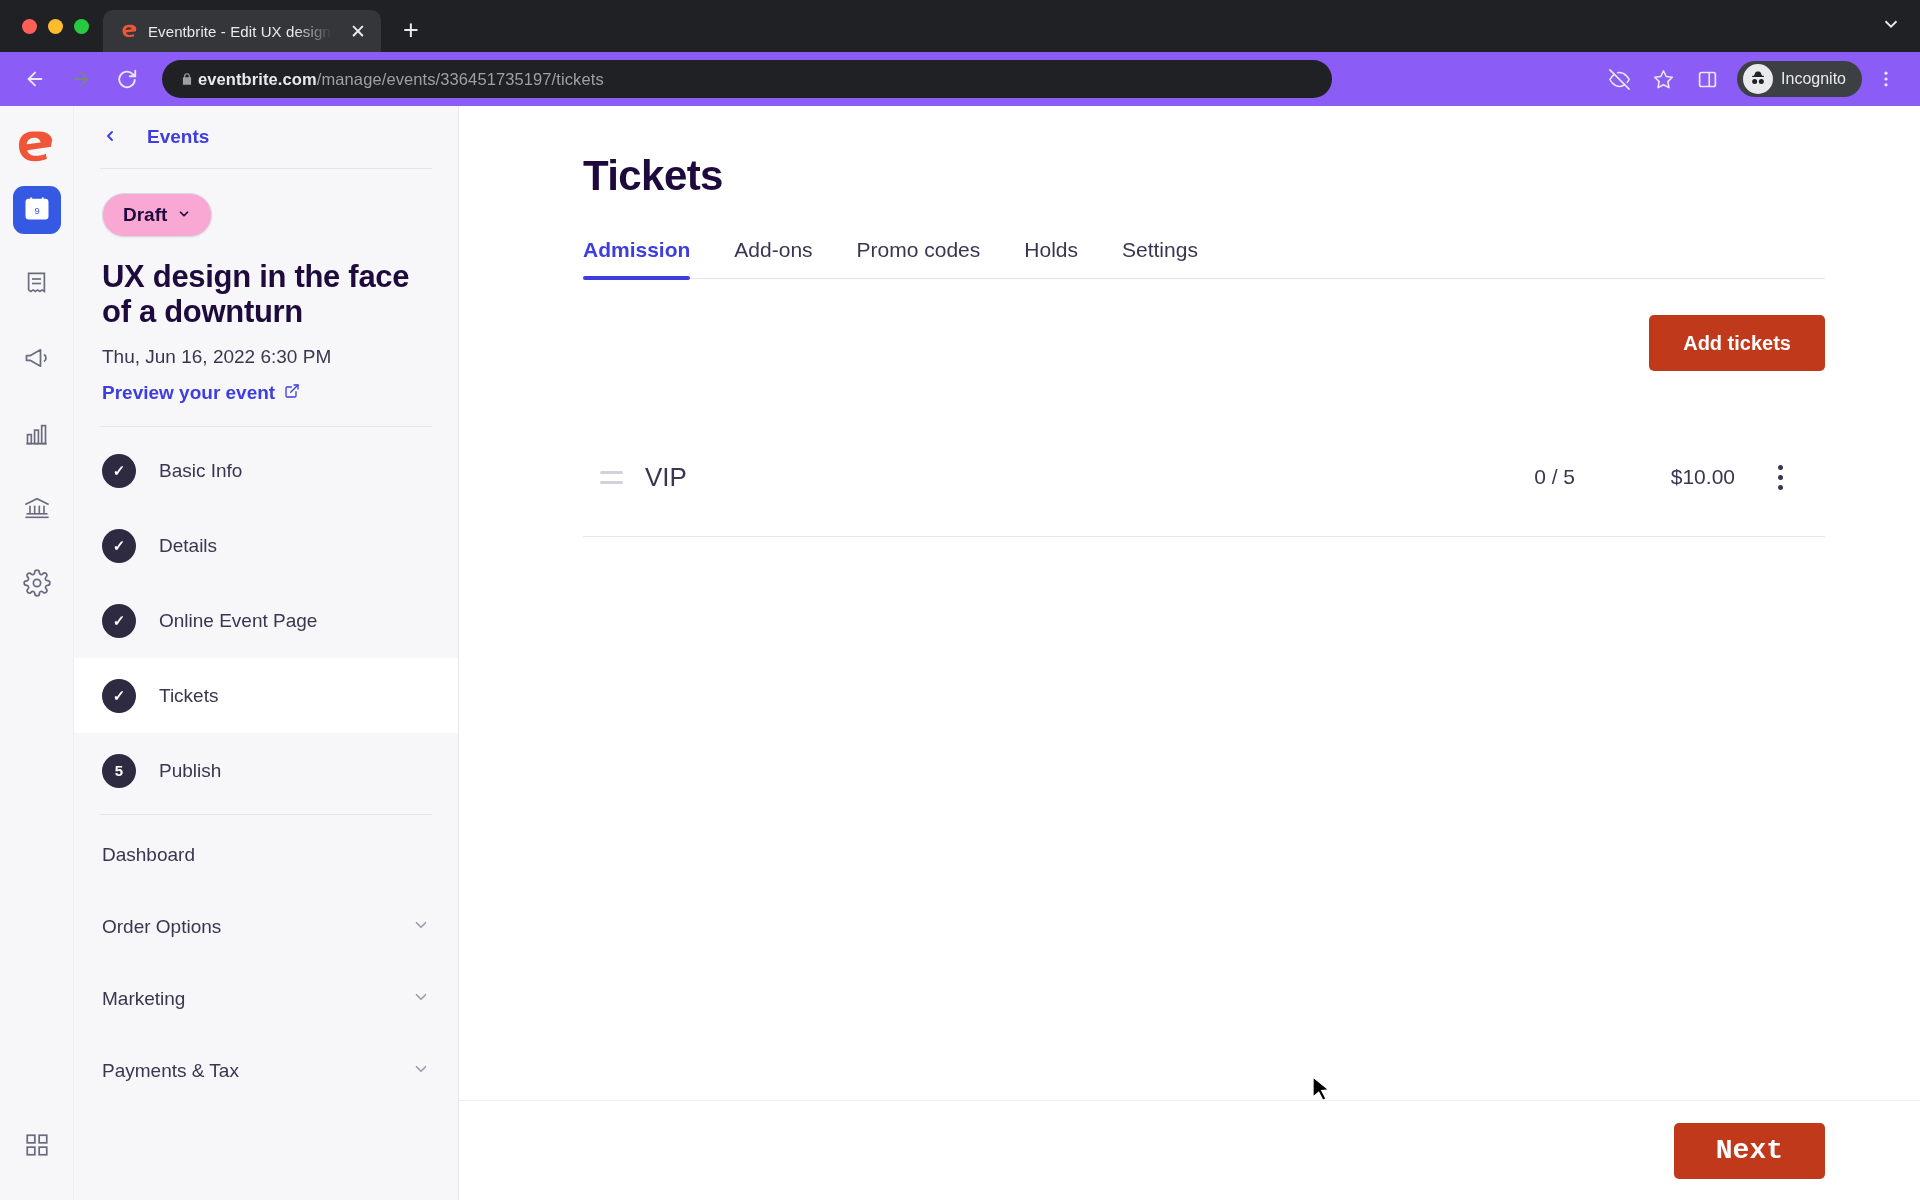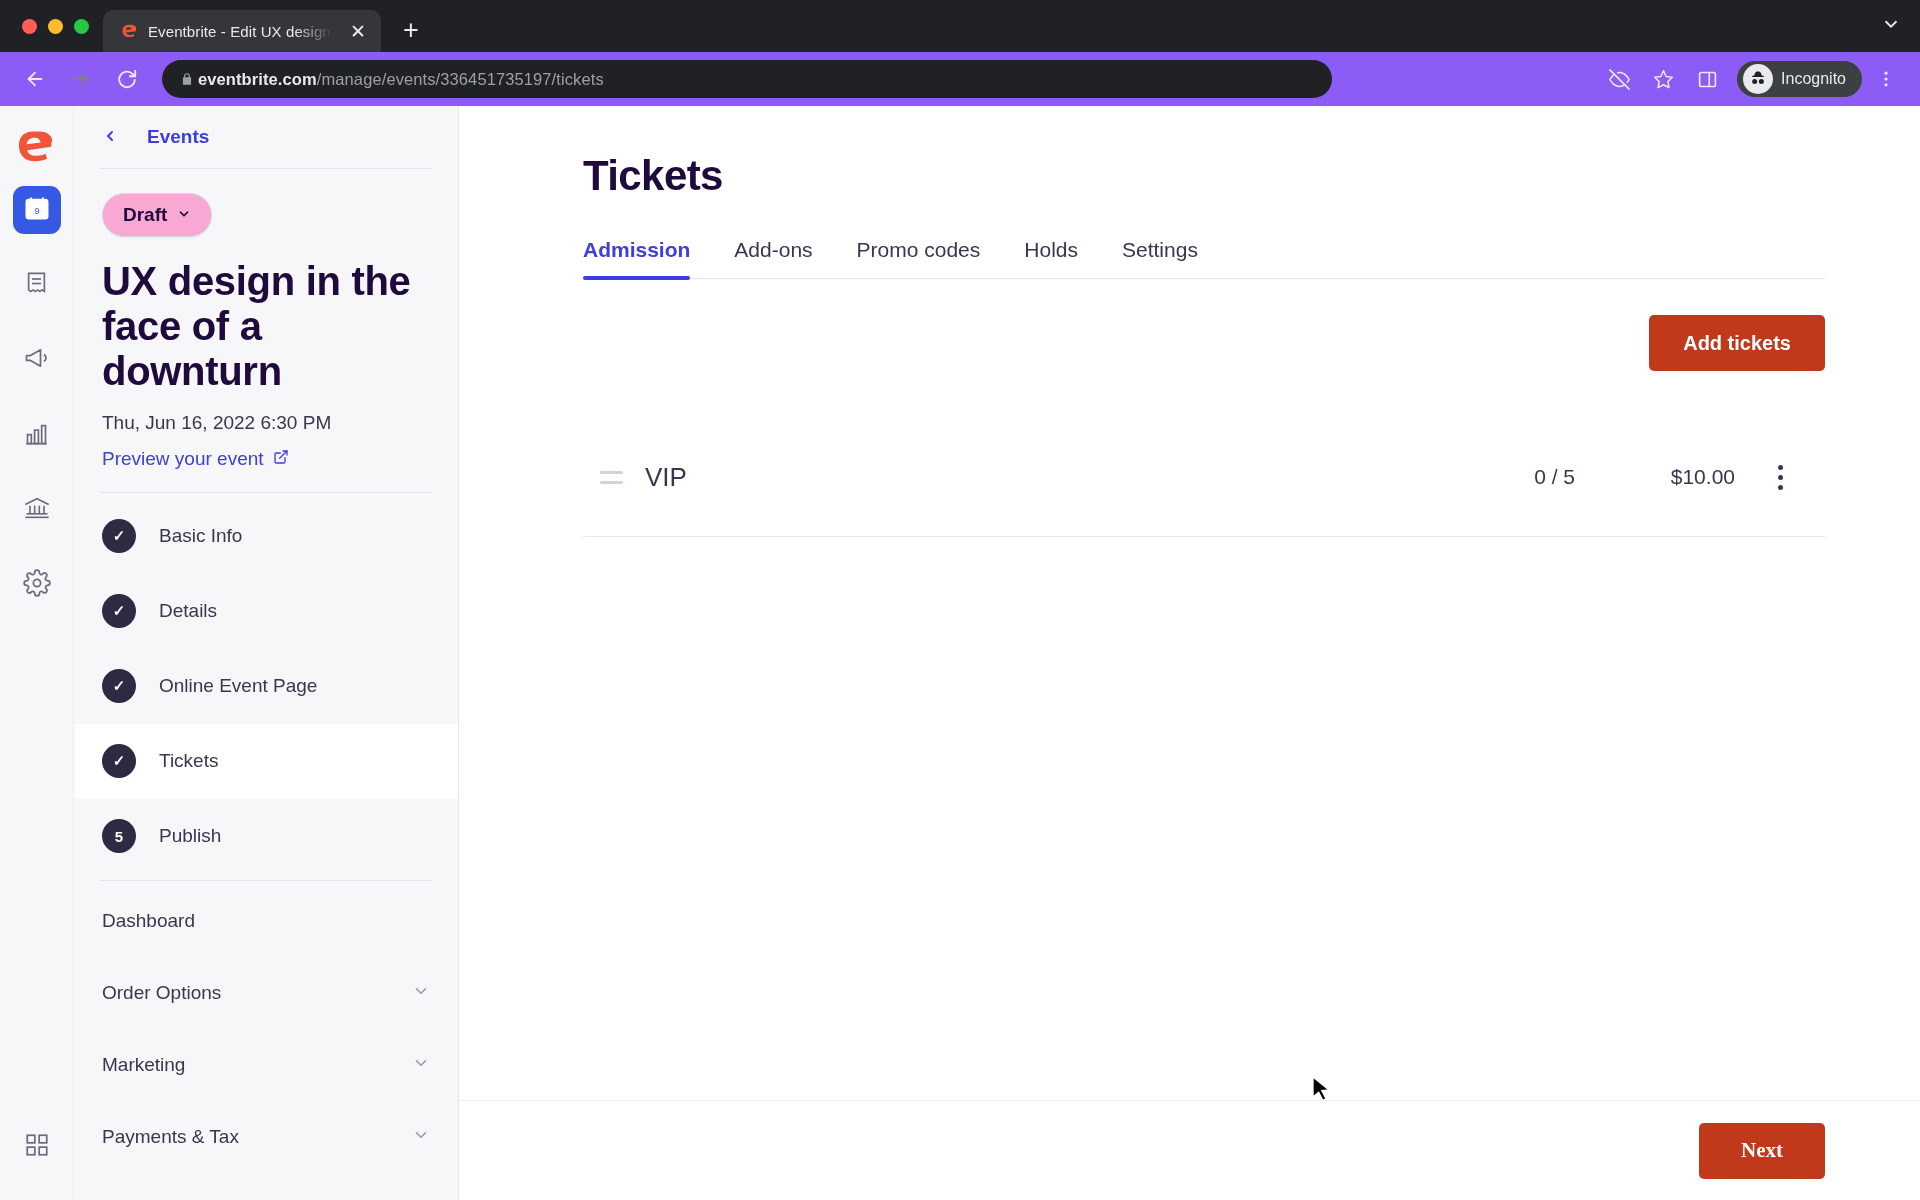--- a/index.html
+++ b/index.html
@@ -86,25 +86,25 @@
   .nav-sep { height:1px; background:#e4e4ec; margin: 0 26px; }
 
   .nav-head { padding: 24px 28px 22px 28px; }
   .status-pill {
     display:inline-flex; align-items:center; gap:10px; height:44px; padding: 0 20px;
     border:1px solid #d9d9e3; border-radius: 24px; background:#f9a8d4; box-shadow: 0 1px 2px rgba(0,0,0,.06);
   }
   .status-pill .txt { font-size: 19px; color:#1e0a3c; font-weight:600; }
   .status-pill .cv { font-size: 13px; color:#1e0a3c; }
   .ev-title {
-    margin-top: 22px; font-size: 40px; line-height: 1.13; color:#1e0a3c; font-weight: 800; letter-spacing: -.3px;
+    margin-top: 22px; font-size: 31px; line-height: 1.13; color:#1e0a3c; font-weight: 800; letter-spacing: -.3px;
     max-width: 330px;
   }
   .ev-date { margin-top: 17px; font-size: 19px; color:#39364f; }
-  .ev-preview { margin-top: 14px; font-size: 19px; color:#3d3de0; font-weight:400; display:flex; align-items:center; gap:9px;}
+  .ev-preview { margin-top: 14px; font-size: 19px; color:#3d3de0; font-weight:700; display:flex; align-items:center; gap:9px;}
 
   .nav-list { padding-top: 6px; }
   .nav-row {
     height: 75px; display:flex; align-items:center; gap: 23px; padding: 0 28px;
     font-size: 19px; color:#39364f;
   }
   .nav-row.selected { background:#fff; }
   .step-dot {
     width: 34px; height:34px; flex:0 0 34px; border-radius:50%; background:#2d2a41;
     color:#fff; display:flex; align-items:center; justify-content:center; font-size: 15px; font-weight:600;
@@ -146,22 +146,22 @@
   .t-price { font-size: 21px; color:#39364f; width: 160px; text-align:right; }
   .t-kebab { width: 90px; display:flex; justify-content:center; align-items:center; flex-direction:column; gap:5px; }
   .t-kebab i { width:5px; height:5px; border-radius:50%; background:#39364f; display:block; }
 
   .footer {
     height: 100px; flex:0 0 100px; border-top: 1px solid #eeeef3; background:#fff;
     display:flex; align-items:center; justify-content:flex-end; padding-right: 95px;
   }
   .btn-next {
     background:#c0391b; color:#fff; border:none; border-radius: 5px;
-    height: 56px; padding: 0 42px; font-size: 21px; font-weight: 700;
-    font-family: Liberation Serif, serif; cursor:pointer;
+    height: 56px; padding: 0 42px; font-size: 28px; font-weight: 700;
+    font-family: Liberation Mono, monospace; cursor:pointer;
   }
 
   .cursor { position:absolute; left: 1311px; top: 970px; pointer-events:none; }
 </style>
 </head>
 <body>
 
 <div class="browser">
 
   <div class="tabstrip">

